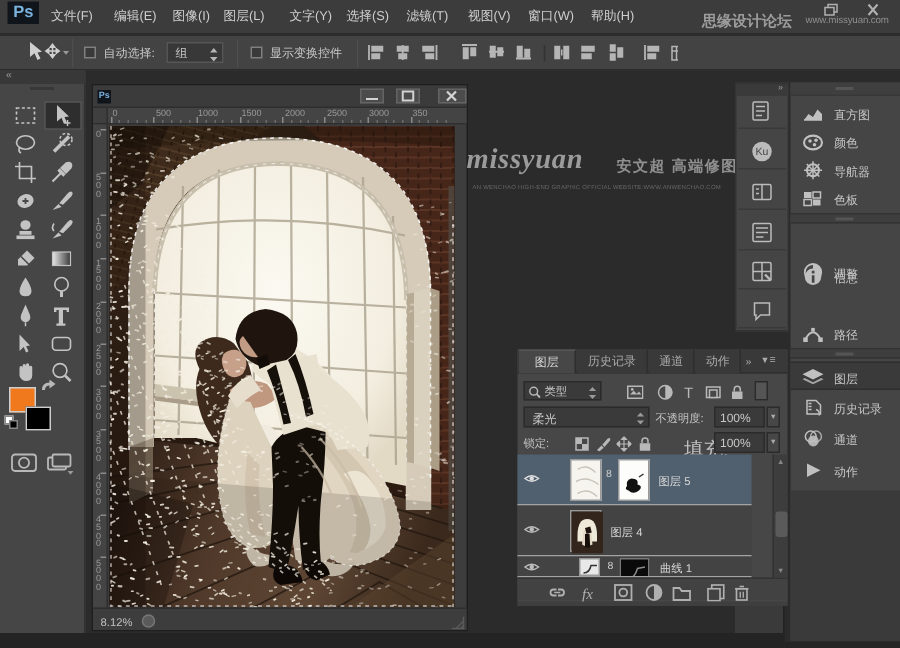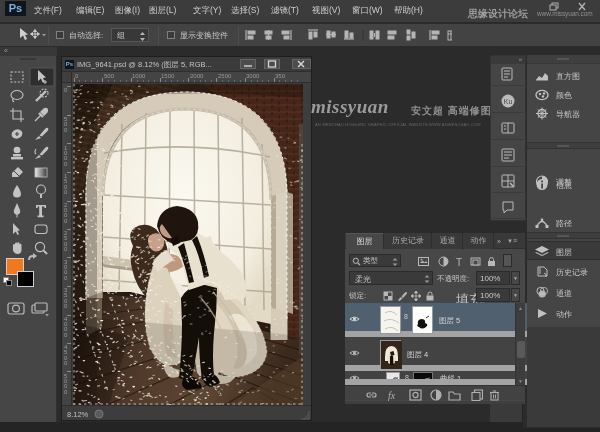--- a/index.html
+++ b/index.html
@@ -28,21 +28,21 @@
 #wm-script{left:311px;top:96px;color:#9b9b9b;font-family:"Liberation Serif",serif;font-style:italic;font-weight:bold;font-size:19px;letter-spacing:0.5px}
 #wm-cn{left:411px;top:104px;color:#8f8f8f;font-size:10px;font-weight:bold;letter-spacing:1px}
 #wm-sub{left:315px;top:122px;color:#686868;font-size:4.3px;letter-spacing:.2px;transform:scale(0.92);transform-origin:left top}
 #iconstrip{left:490px;top:55px;width:36px;height:166px;background:#454545;border:1px solid #333}
 #dockright{left:527px;top:55px;width:73px;height:372px;background:#454545}
 .ditem{position:absolute;left:0;width:73px;height:19px;color:#c6c6c6;font-size:8px}
 .ditem .lbl{position:absolute;left:29px;top:5px}
 .ditem svg{position:absolute;left:7px;top:2px}
 #layers{left:345px;top:233px;width:180px;height:171px;background:#474747;border-bottom:3px solid #3f3f3f}
 .tab{position:absolute;top:0;height:16px;font-size:8px;line-height:16px;text-align:center;color:#aaa;background:#393939;border-right:1px solid #2e2e2e}
-.lrow{position:absolute;left:0;width:182px;height:34px;background:#434343;border-bottom:6px solid #a3a3a3}
+.lrow{position:absolute;left:0;width:156px;height:34px;background:#434343;border-bottom:1px solid #a3a3a3}
 .eye{position:absolute;left:4px;top:12px;width:11px;height:8px}
 .lthumb{position:absolute;top:3px;width:21px;height:28px;background:#fff;border:1px solid #999}
 .ltitle{position:absolute;font-size:7.5px;color:#d6d6d6}
 #bottombar{position:absolute;left:0;top:152px;width:180px;height:15px;background:#424242;border-top:1px solid #333}
 #bottomstrip{left:0;top:422px;width:523px;height:10px;background:#242424}
 </style></head>
 <body>
 <div class="abs" id="menubar"></div>
 <div id="pslogo">Ps</div>
 <div class="mitem" style="left:34px">文件(F)</div>
@@ -231,21 +231,20 @@
 <svg class="abs" style="left:7px;top:300px" width="42" height="18" viewBox="0 0 42 18">
  <rect x="1" y="3" width="16" height="11" rx="2" fill="none" stroke="#b9b9b9" stroke-width="1.2"></rect>
  <circle cx="9" cy="8.5" r="3.4" fill="none" stroke="#b9b9b9" stroke-width="1.2"></circle>
  <rect x="25" y="5" width="12" height="8" rx="1" fill="none" stroke="#b9b9b9" stroke-width="1.2"></rect>
  <rect x="28" y="3" width="12" height="8" rx="1" fill="#464646" stroke="#b9b9b9" stroke-width="1.2"></rect>
  <path d="M38 14 l4 0 -2 2.5z" fill="#9a9a9a"></path>
 </svg>
 <div class="abs" id="docwin">
  <div id="titlebar">
   <div style="position:absolute;left:3px;top:3px;width:9px;height:9px;background:#10151c;color:#7ab3e0;font-size:6px;font-weight:bold;text-align:center;line-height:9px">Ps</div>
-  <div class="t">IMG_9641.psd @ 8.12% (图层 5, RGB...</div>
   <div class="winbtn" style="left:178px;width:16px">
         <svg width="14" height="8" viewBox="0 0 14 8">
           <path d="M3 6 h8" stroke="#d4d4d4" stroke-width="1.4"></path>
         </svg>
       </div>
   <div class="winbtn" style="left:202px;width:16px">
         <svg width="14" height="8" viewBox="0 0 14 8">
           <rect x="3.5" y="1" width="7" height="6" fill="none" stroke="#d4d4d4" stroke-width="1.3"></rect>
         </svg>
       </div>
@@ -1232,20 +1231,29 @@
     </div>
     <div class="ditem" style="top:30px;">
       <svg width="17" height="15" viewBox="0 0 17 15">
         <ellipse cx="8" cy="8" rx="6" ry="4.6" fill="none" stroke="#c0c0c0" stroke-width="1.4"></ellipse>
         <circle cx="6" cy="7" r="1.2" fill="#c0c0c0"></circle>
         <circle cx="10" cy="6.5" r="1.2" fill="#c0c0c0"></circle>
         <circle cx="9" cy="9.5" r="1.2" fill="#c0c0c0"></circle>
       </svg>
       <span class="lbl">颜色</span>
     </div>
+    <div class="ditem" style="top:68px;">
+      <svg width="17" height="15" viewBox="0 0 17 15">
+        <rect x="2" y="3" width="5" height="4" fill="#c0c0c0"></rect>
+        <rect x="8" y="3" width="5" height="4" fill="none" stroke="#c0c0c0"></rect>
+        <rect x="2" y="8" width="5" height="4" fill="none" stroke="#c0c0c0"></rect>
+        <rect x="8" y="8" width="5" height="4" fill="#c0c0c0"></rect>
+      </svg>
+      <span class="lbl">色板</span>
+    </div>
     <div class="ditem" style="top:117px;">
       <svg width="17" height="15" viewBox="0 0 17 15">
         <circle cx="8" cy="7.5" r="5.5" fill="none" stroke="#c0c0c0" stroke-width="1.2"></circle>
         <path d="M8 2 A5.5 5.5 0 0 1 8 13 Z" fill="#c0c0c0"></path>
       </svg>
       <span class="lbl">调整</span>
     </div>
     <div class="ditem" style="top:120px;">
       <svg width="17" height="15" viewBox="0 0 17 15">
         <circle cx="8" cy="7.5" r="5.5" fill="#c0c0c0"></circle>

